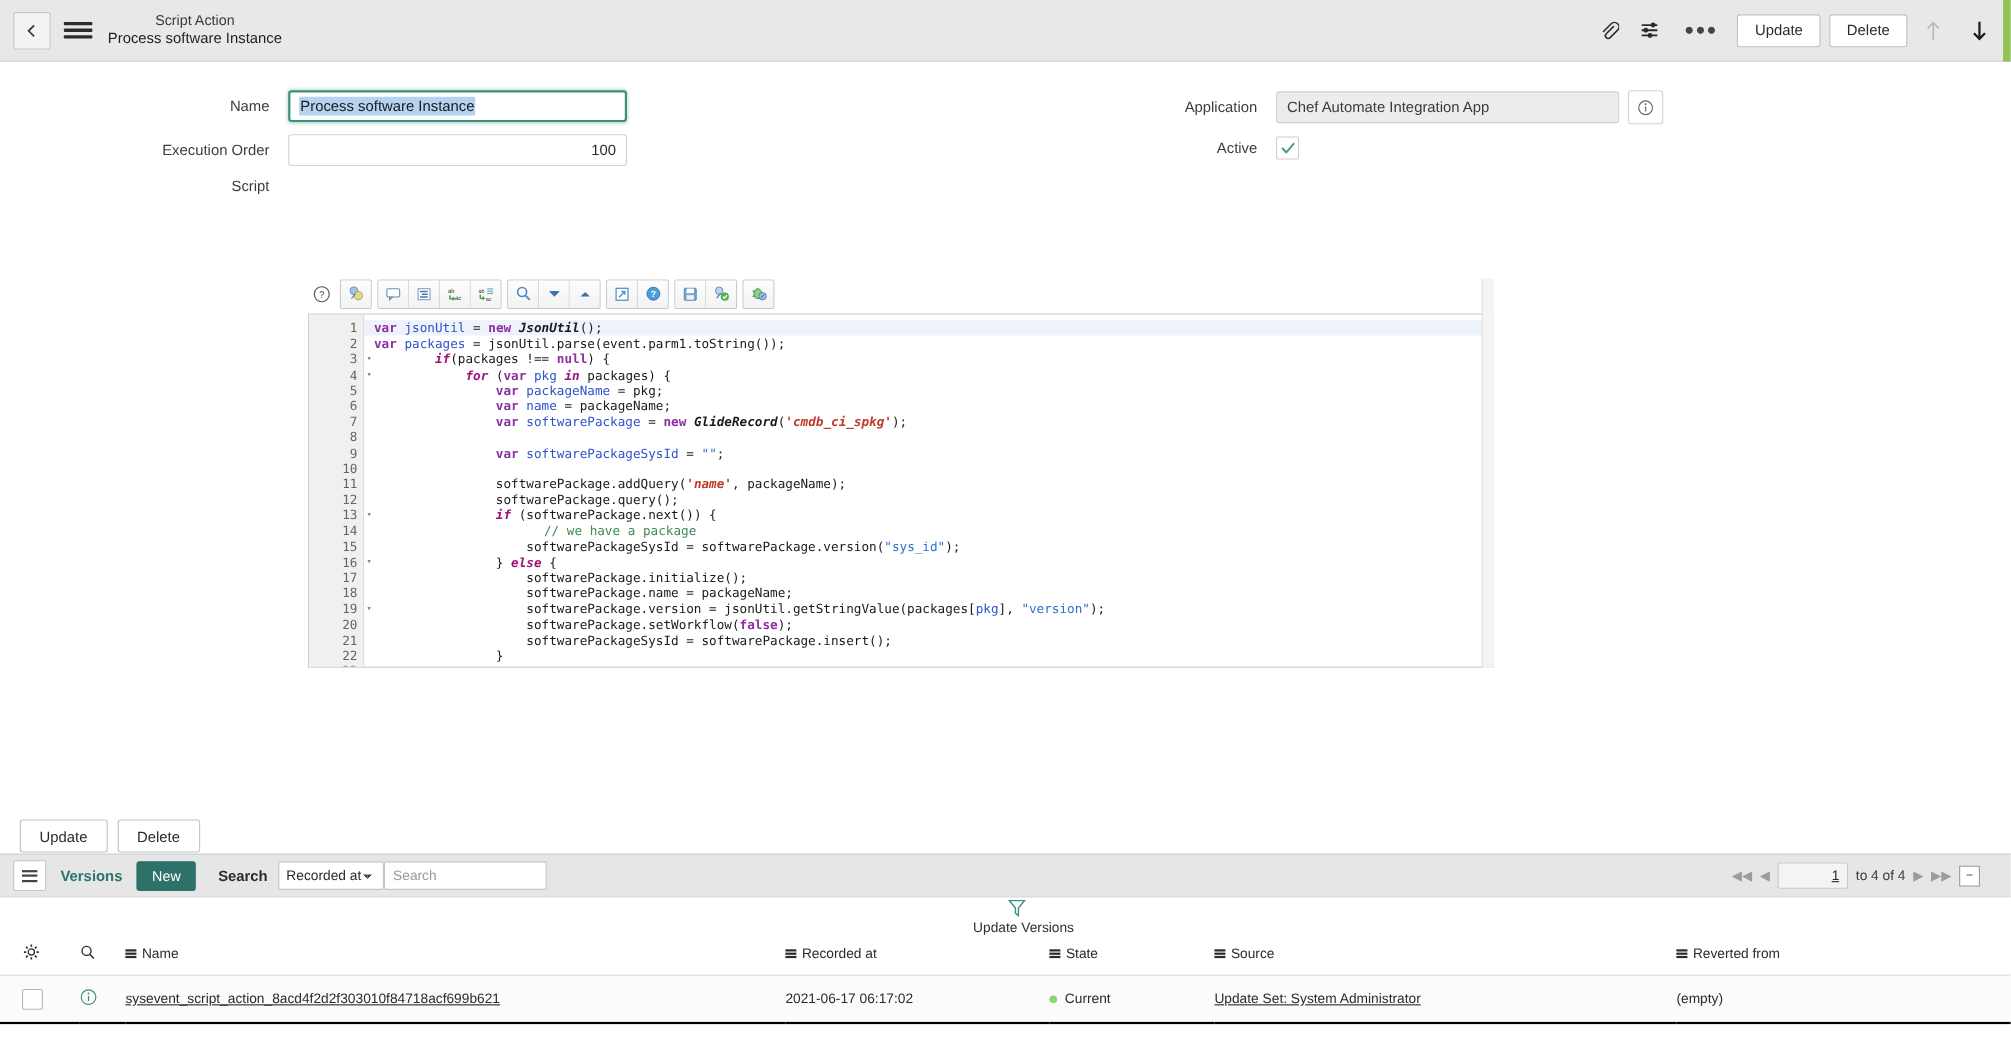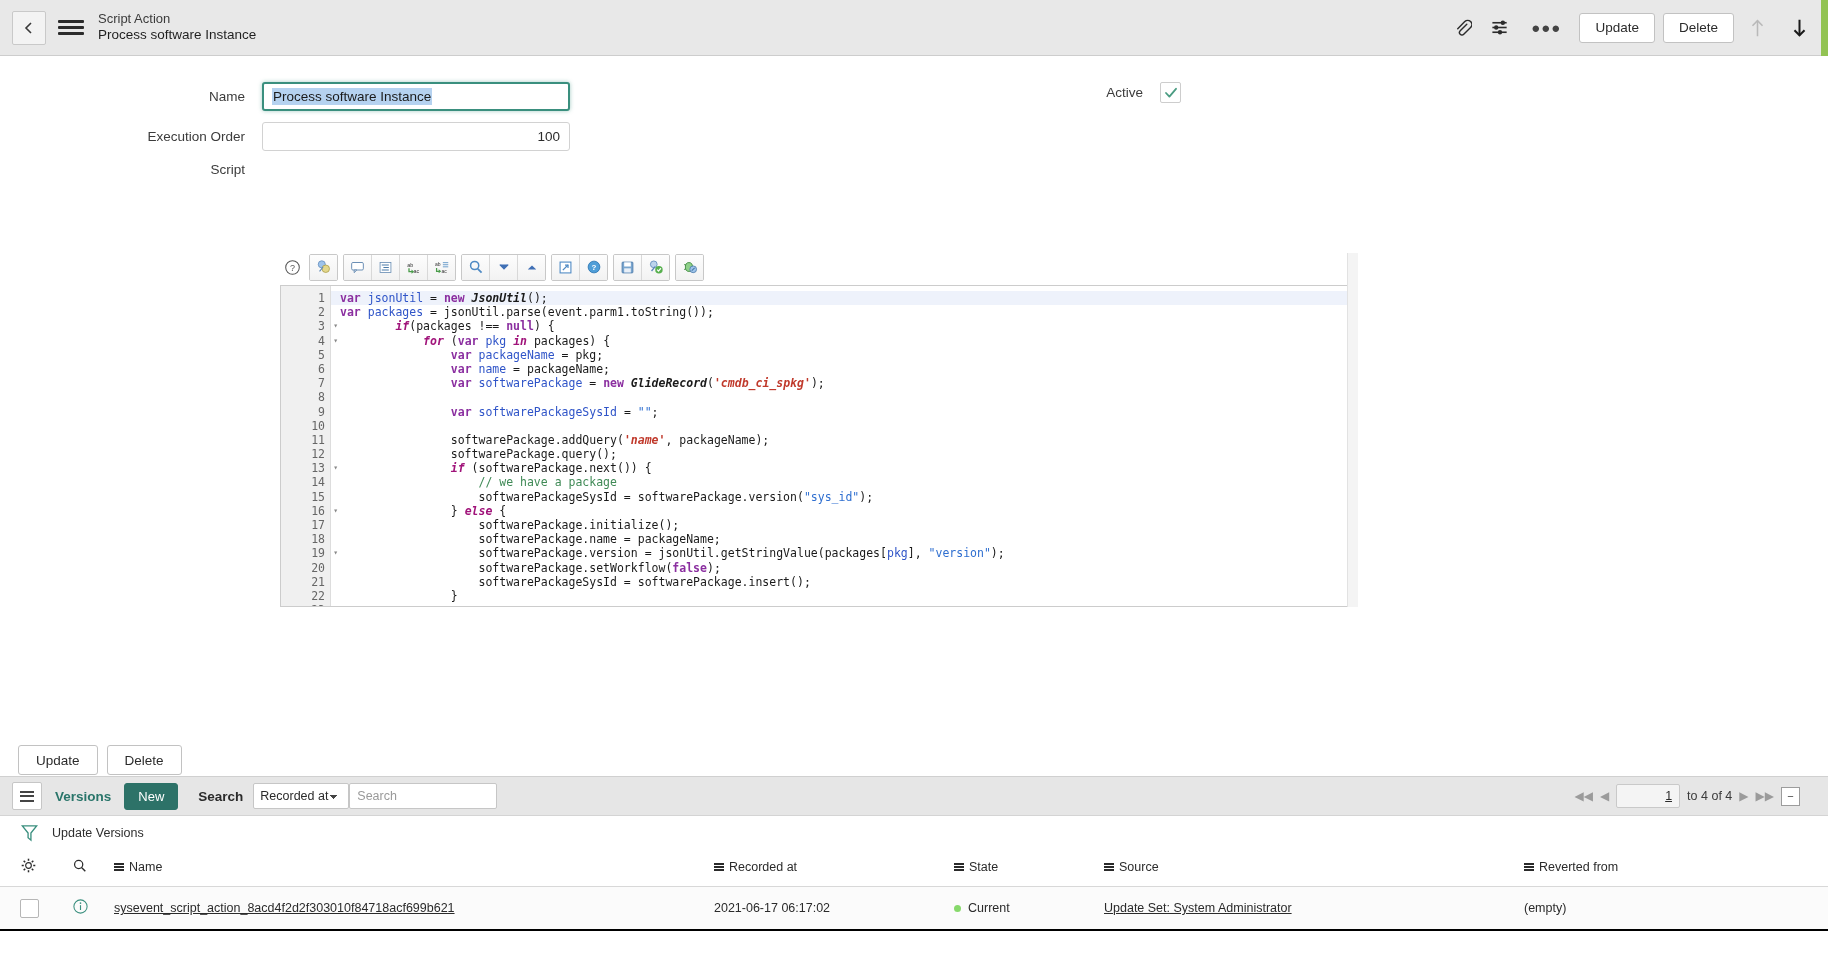--- a/index.html
+++ b/index.html
@@ -17,21 +17,21 @@
   }
   .back-btn{
     width:32px;height:32px;background:#f3f3f3;border:1px solid #c9c9c9;border-radius:2px;
     display:flex;align-items:center;justify-content:center;cursor:pointer;flex:none;
   }
   .back-btn svg{display:block}
   .ham{width:26px;height:32px;margin-left:12px;display:flex;flex-direction:column;
        justify-content:center;gap:3px;cursor:pointer;flex:none;}
   .ham i{display:block;height:3px;background:#2b2b2b;border-radius:1px;}
   .titles{margin-left:14px;line-height:1.25;}
-  .t1{font-size:13px;color:#3b3b3b;}
+  .t1{font-size:13px;color:#3b3b3b;text-align:center;}
   .t2{font-size:13.5px;color:#1f1f1f;}
   .hdr-spacer{flex:1}
   .hdr-icons{display:flex;align-items:center;gap:4px;}
   .ibtn{width:34px;height:34px;display:flex;align-items:center;justify-content:center;cursor:pointer;}
   .dots{font-size:15px;letter-spacing:1px;color:#444;padding:0 10px;cursor:pointer;line-height:1;}
   .hbtn{
     height:30px;padding:0 15px;background:#fff;border:1px solid #c2c2c2;border-radius:3px;
     font-size:13.5px;color:#2b2b2b;cursor:pointer;font-family:inherit;margin-left:4px;
     display:flex;align-items:center;
   }
@@ -100,21 +100,21 @@
   .gutter div{height:14.2px;line-height:14.2px;padding-right:5px;position:relative;}
   .fold{position:absolute;right:-8px;top:0;color:#888;font-size:8px;}
   .codearea{flex:1;padding-top:5px;position:relative;overflow:hidden;}
   .cl{height:14.2px;line-height:14.2px;white-space:pre;padding-left:9px;}
   .cl.hl{background:#eef2fb;}
   .kw{color:#8b2fa0;font-weight:bold;}
   .kw2{color:#a0137a;font-weight:bold;font-style:italic;}
   .cls{color:#1a1a1a;font-weight:bold;font-style:italic;}
   .str{color:#c0392b;font-weight:bold;font-style:italic;}
   .str2{color:#2f6fd0;}
-  .cmt{color:#3f8a56;}
+  .cmt{color:#3f8a56;margin-left:16px;}
   .vr{color:#2f54c8;}
   .pl{color:#1a1a1a;}
   .scroll-v{
     position:absolute;right:0;top:0;width:10px;height:100%;background:#f4f4f4;border-left:1px solid #e2e2e2;
   }
 
   
   .actions{position:absolute;left:18px;top:745px;display:flex;gap:9px;}
   .abtn{
     height:30px;padding:0 17px;background:#fff;border:1px solid #c2c2c2;border-radius:3px;
@@ -158,21 +158,21 @@
     width:64px;height:24px;border:1px solid #c9c9c9;background:#f4f4f4;border-radius:2px;
     text-align:right;font-size:12.5px;padding:0 7px;box-sizing:border-box;font-family:inherit;
     color:#2b2b2b;text-decoration:underline;
   }
   .pg-txt{font-size:12.5px;color:#3a3a3a;}
   .pg-box{
     width:17px;height:17px;border:1px solid #9c9c9c;background:#fff;display:flex;
     align-items:center;justify-content:center;font-size:11px;color:#444;cursor:pointer;line-height:1;
   }
 
-  .filt-row{height:34px;display:flex;align-items:center;padding-left:20px;box-sizing:border-box;background:#fff;}
+  .filt-row{height:34px;display:flex;align-items:center;padding-left:20px;box-sizing:border-box;background:#fff;flex-direction:column;}
   .filt-txt{font-size:12.5px;color:#2e2e2e;margin-left:13px;}
 
   .tbl{width:100%;border-collapse:collapse;table-layout:fixed;background:#fff;}
   .tbl th{
     font-weight:normal;font-size:12.5px;color:#2b2b2b;text-align:left;
     padding:7px 0 9px 0;border-bottom:1px solid #d8d8d8;vertical-align:middle;
   }
   .tbl td{
     font-size:12.5px;color:#2b2b2b;padding:11px 0;border-bottom:2px solid #000000;vertical-align:middle;
   }
@@ -265,20 +265,33 @@
         <span>100</span>
       </div>
     </div>
 
 
     <div class="row">
       <div class="lbl lbl-l">Script</div>
     </div>
 
     <div class="right-col">
+      <div class="row">
+        <div class="lbl lbl-r">Application</div>
+        <div class="fld w-app">
+          <span>Chef Automate Integration App</span>
+        </div>
+        <div class="info-circle">
+          <svg width="16" height="16" viewBox="0 0 18 18">
+            <circle cx="9" cy="9" r="7" fill="none" stroke="#6a6a6a" stroke-width="1.2"></circle>
+            <circle cx="9" cy="5.3" r="0.95" fill="#6a6a6a"></circle>
+            <line x1="9" y1="7.6" x2="9" y2="12.8" stroke="#6a6a6a" stroke-width="1.3"></line>
+          </svg>
+        </div>
+      </div>
       <div class="row">
         <div class="lbl lbl-r">Active</div>
         <div class="chk">
           <svg width="14" height="14" viewBox="0 0 14 14">
             <polyline points="2,7 5.4,10.6 12,2.8" fill="none" stroke="#4a9c82" stroke-width="1.8" stroke-linecap="round" stroke-linejoin="round"></polyline>
           </svg>
         </div>
       </div>
     </div>
   </div>

